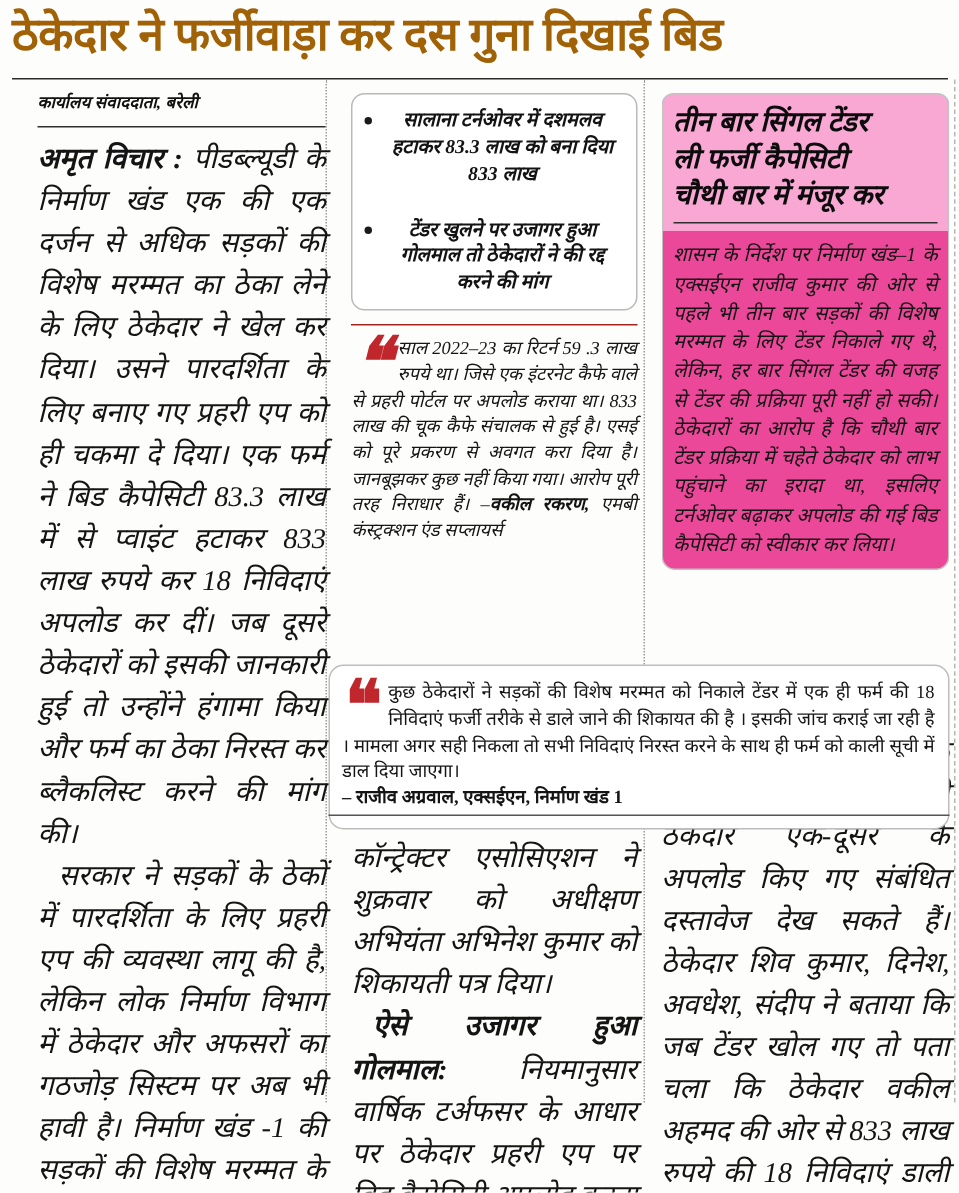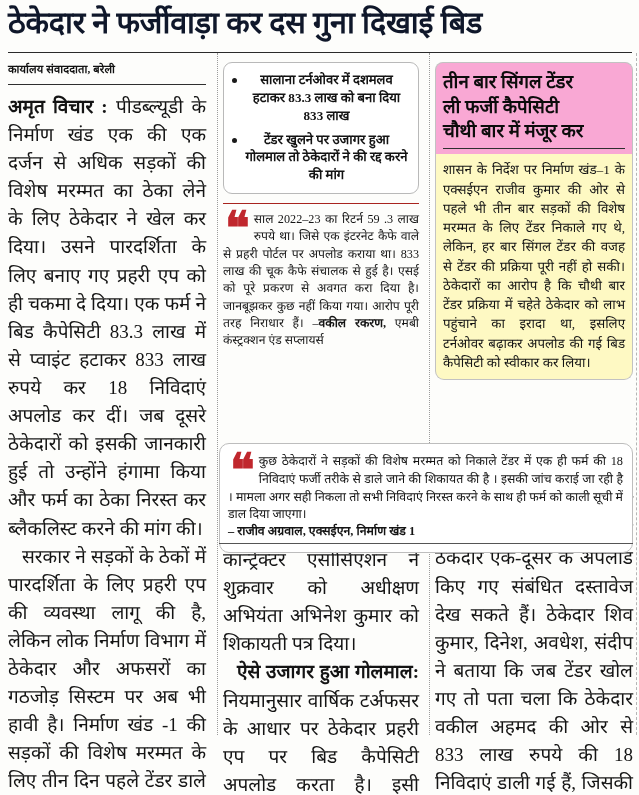--- a/index.html
+++ b/index.html
@@ -25,38 +25,39 @@
   
   .headline {
     padding: 2px 6px 0 8px;
   }
   .headline-line {
     font-family: "Liberation Serif", "DejaVu Serif", serif;
     font-weight: 700;
     font-size: 30.5px;
     line-height: 1.42;
     letter-spacing: -0.2px;
-    color: #0f172a;
+    color: #a16207;
     white-space: nowrap;
     transform: scaleX(1.0);
     transform-origin: left center;
   }
   .rule-thick {
     border: 0;
     border-top: 1.6px solid #2a2a2a;
     margin: 7px 7px 0 8px;
   }
 
   
   .cols {
     position: relative;
     display: flex;
-    padding: 0 6px 0 8px;
+    padding: 0 6px 0 25px;
     box-sizing: border-box;
     height: 682px;
+    font-style: italic;
   }
   .col {
     position: relative;
     box-sizing: border-box;
   }
   .col-1 { width: 207px; padding-right: 9px; }
   .col-2 { width: 212px; padding: 0 8px; }
   .col-3 { width: 206px; padding-left: 8px; }
 
   .vrule {
@@ -111,21 +112,21 @@
   }
   ul.bullets li {
     position: relative;
     padding-left: 11px;
     font-weight: 700;
     font-size: 13.1px;
     line-height: 1.36;
     color: #131313;
     text-align: center;
   }
-  ul.bullets li + li { margin-top: 6px; }
+  ul.bullets li + li { margin-top: 19px; }
   ul.bullets li:before {
     content: "";
     position: absolute;
     left: 0;
     top: 7px;
     width: 5px;
     height: 5px;
     border-radius: 50%;
     background: #1a1a1a;
   }
@@ -203,21 +204,21 @@
   .side-head-rule {
     border: 0;
     border-top: 1.4px solid #2f2f2f;
     margin: 5px 0 0 0;
   }
   .side-body {
     border: 1px solid #c2c2c2;
     border-top: none;
     border-radius: 0 0 9px 9px;
     padding: 6px 7px 7px 7px;
-    background: #fef9c3;
+    background: #ec4899;
   }
   .side-body p.body { font-size: 13.3px; line-height: 1.45; }
   .spacer-wide { height: 108px; }
 </style>
 </head>
 <body>
 
 <div class="page">
 
   <div class="headline">

